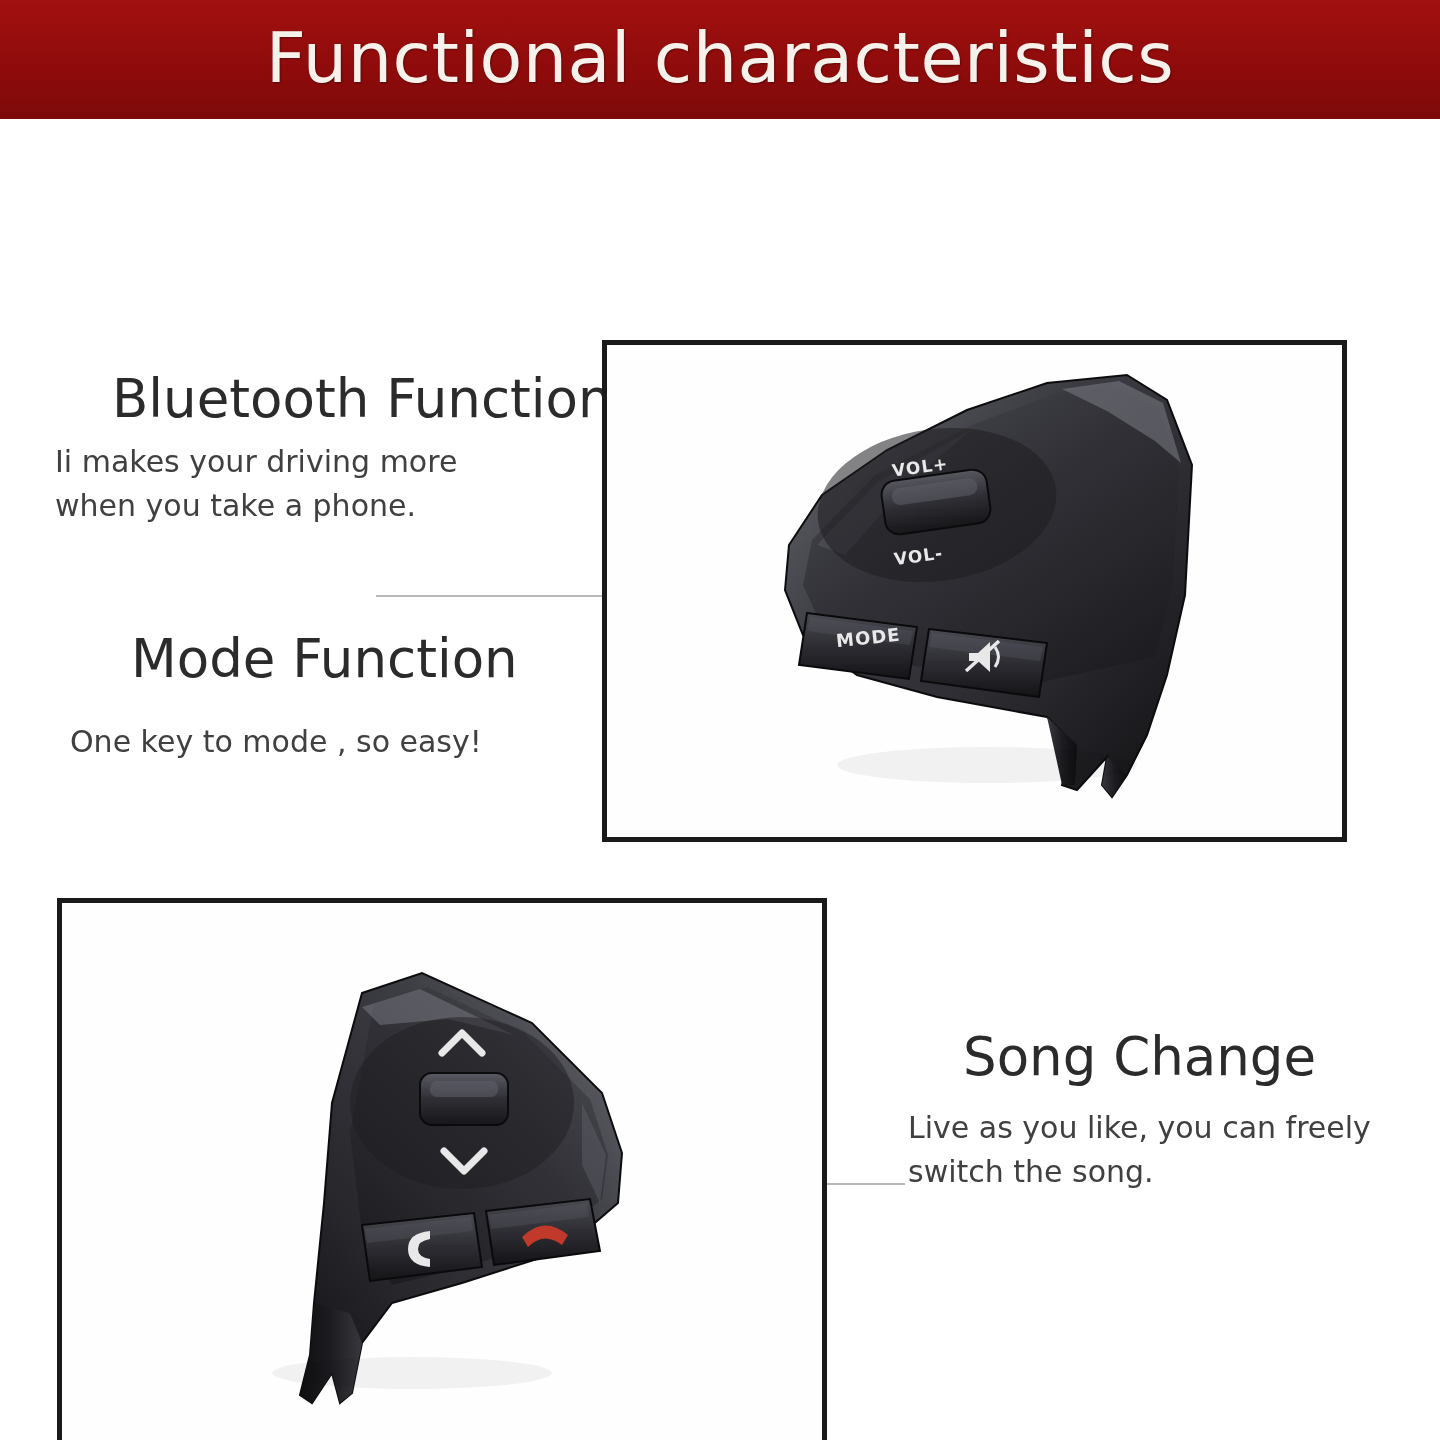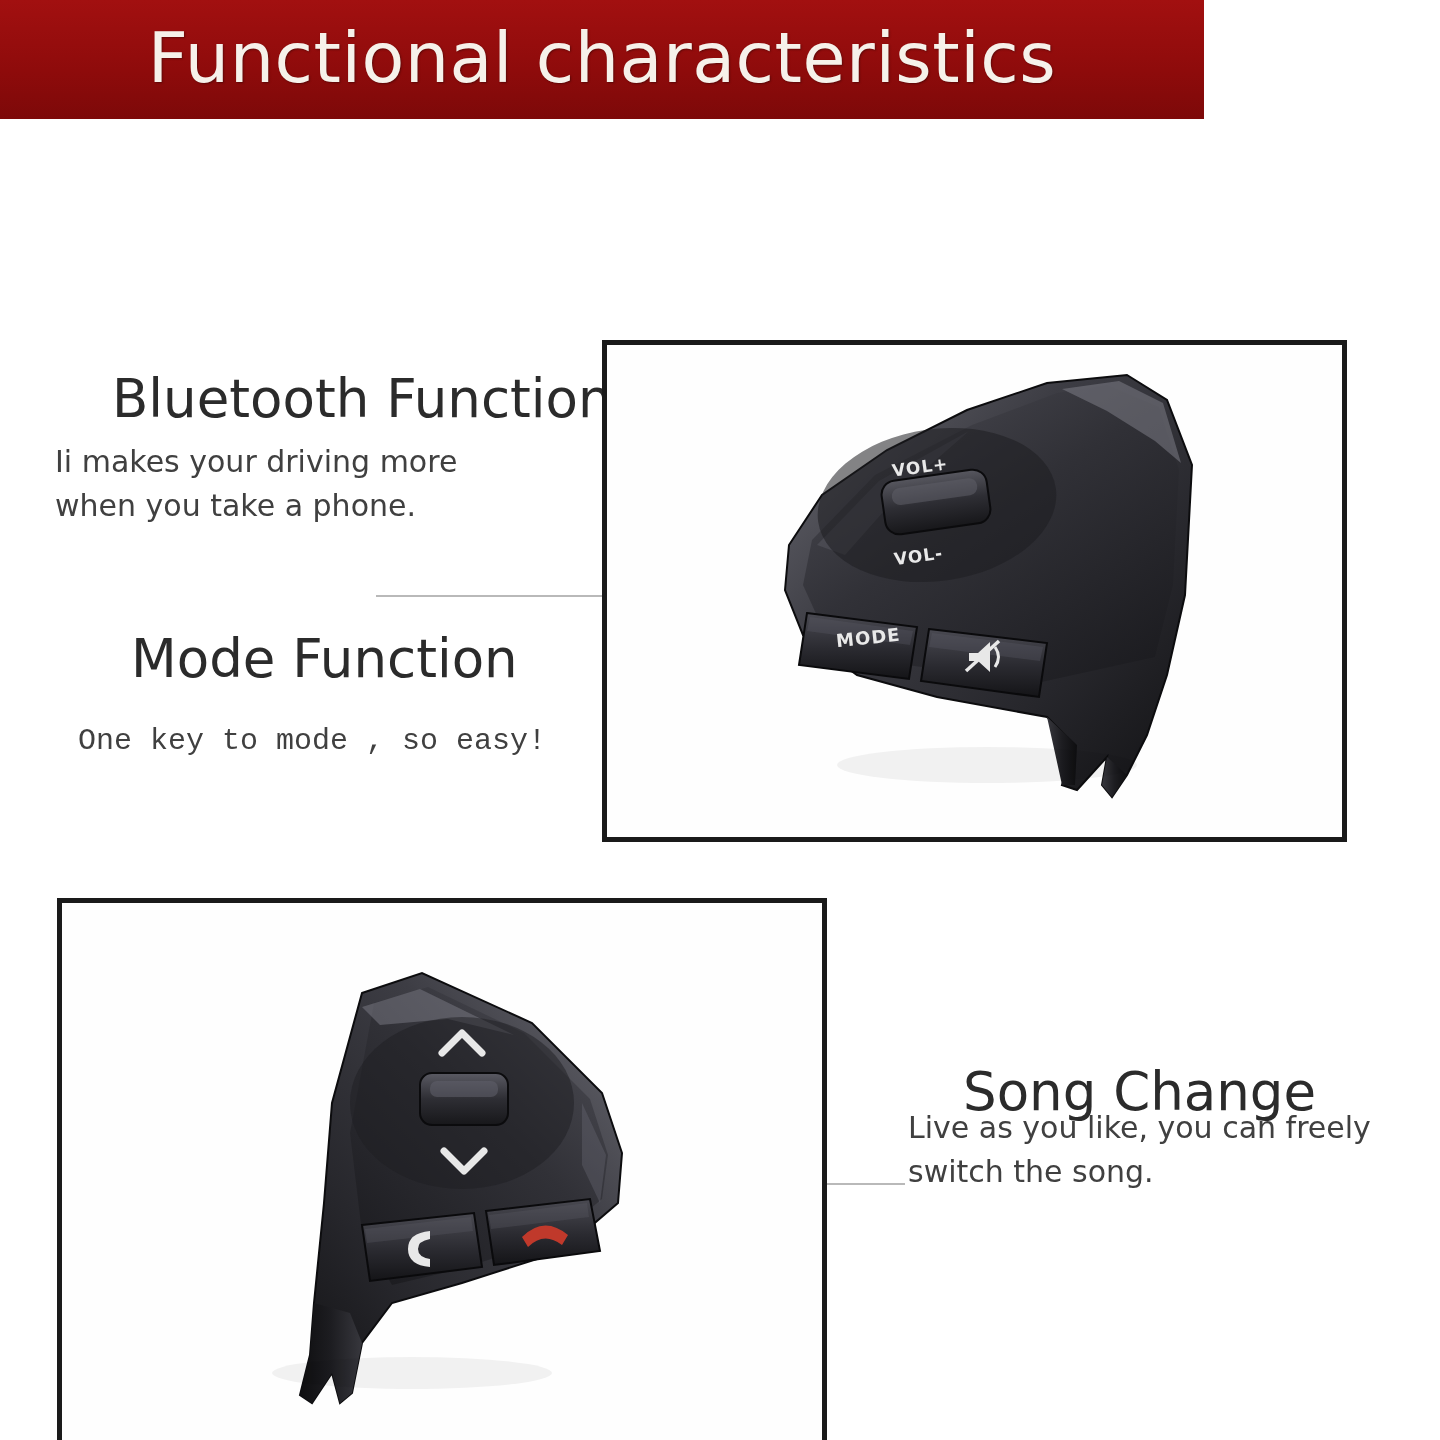--- a/index.html
+++ b/index.html
@@ -13,21 +13,21 @@
     font-family: "DejaVu Sans", sans-serif;
     overflow: hidden;
     position: relative;
   }
 
   
   .banner {
     position: absolute;
     left: 0;
     top: 0;
-    width: 1204px;
+    width: 1440px;
     height: 119px;
     background: #9c0d0d;
     background: linear-gradient(180deg, #a21010 0%, #8e0b0b 60%, #7d0909 100%);
     display: flex;
     align-items: center;
     justify-content: center;
   }
   .banner-title {
     color: #f6f1ea;
     font-size: 70px;
@@ -53,23 +53,23 @@
     font-size: 30px;
     color: #404040;
     line-height: 1.45;
     font-family: "DejaVu Sans", sans-serif;
   }
 
   
   #bt-heading { left: 112px; top: 368px; }
   #bt-body    { left: 55px;  top: 440px; width: 470px; }
   #mode-heading { left: 125px; top: 628px; margin-left: 6px; }
-  #mode-body  { left: 78px;  top: 720px; width: 480px; font-family: Liberation Mono, monospace; }
-
-  #song-heading { left: 963px; top: 1061px; }
+  #mode-body  { left: 70px;  top: 720px; width: 480px; }
+
+  #song-heading { left: 963px; top: 1026px; }
   #song-body  { left: 908px; top: 1106px; width: 500px; }
 
   
   .leader {
     position: absolute;
     height: 2px;
     background: #b9b9b9;
   }
   #leader-top { left: 376px; top: 595px; width: 418px; }
   #leader-bottom { left: 655px; top: 1183px; width: 250px; }

